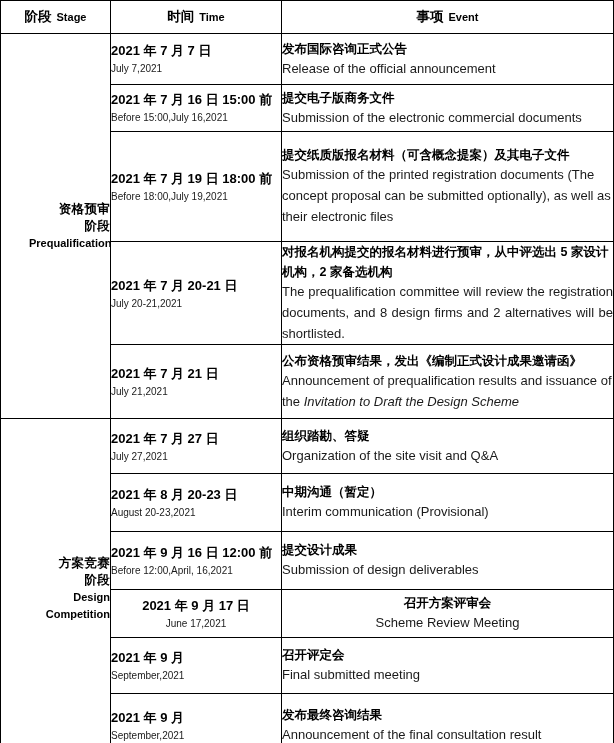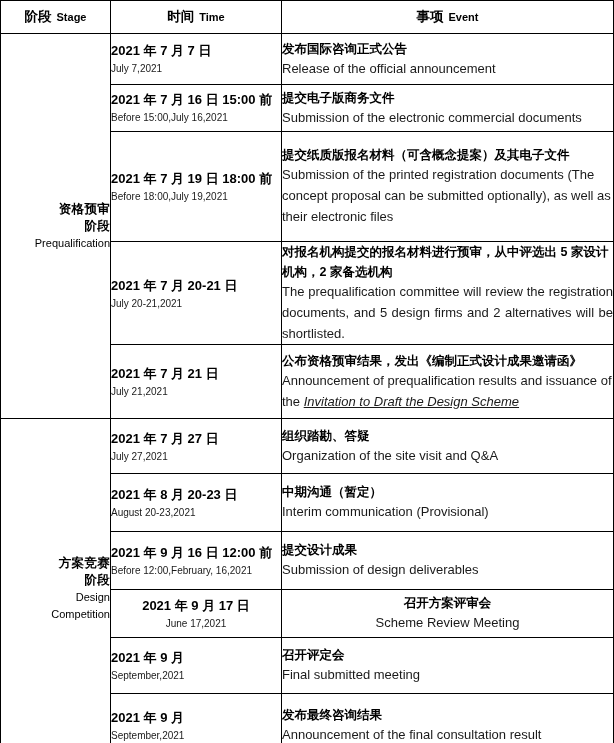--- a/index.html
+++ b/index.html
@@ -43,21 +43,21 @@
   }
   .stage-cell .cn{
     display:block;
     font-size:12.5px;
     font-weight:bold;
     letter-spacing:0.3px;
   }
   .stage-cell .en{
     display:block;
     font-size:11px;
-    font-weight:normal;
+    font-weight:bold;
     margin-top:1px;
     margin-left:28px;
   }
 
   
   .time-cell{
     padding:7px 0 7px 14px;
     line-height:1.62;
   }
   .time-cell .cn{
@@ -83,21 +83,21 @@
     font-size:12.5px;
     font-weight:bold;
   }
   .event-cell .en{
     display:block;
     font-size:13px;
     font-weight:normal;
     color:#1a1a1a;
   }
   .event-cell .en.just{text-align:justify;text-align-last:left;}
-  .event-cell .en i{font-style:italic;text-decoration:underline;}
+  .event-cell .en i{font-style:italic;}
 
   tr.r1 td{height:50px;}
   tr.r2 td{height:46px;}
   tr.r3 td{height:109px;}
   tr.r4 td{height:100px;}
   tr.r5 td{height:73px;}
   tr.r6 td{height:54px;}
   tr.r7 td{height:57px;}
   tr.r8 td{height:57px;}
   tr.r9 td{height:47px;text-align:center;}
@@ -166,21 +166,21 @@
       </td>
     </tr>
 
     <tr class="r4">
       <td class="time-cell">
         <span class="cn">2021 年 7 月 20-21 日</span>
         <span class="en">July 20-21,2021</span>
       </td>
       <td class="event-cell">
         <span class="cn just">对报名机构提交的报名材料进行预审，从中评选出 5 家设计机构，2 家备选机构</span>
-        <span class="en just">The prequalification committee will review the registration documents, and 5 design firms and 2 alternatives will be shortlisted.</span>
+        <span class="en just">The prequalification committee will review the registration documents, and 8 design firms and 2 alternatives will be shortlisted.</span>
       </td>
     </tr>
 
     <tr class="r5">
       <td class="time-cell">
         <span class="cn">2021 年 7 月 21 日</span>
         <span class="en">July 21,2021</span>
       </td>
       <td class="event-cell">
         <span class="cn">公布资格预审结果，发出《编制正式设计成果邀请函》</span>
@@ -212,21 +212,21 @@
       </td>
       <td class="event-cell">
         <span class="cn">中期沟通（暂定）</span>
         <span class="en">Interim communication (Provisional)</span>
       </td>
     </tr>
 
     <tr class="r8">
       <td class="time-cell">
         <span class="cn">2021 年 9 月 16 日 12:00 前</span>
-        <span class="en">Before 12:00,February, 16,2021</span>
+        <span class="en">Before 12:00,April, 16,2021</span>
       </td>
       <td class="event-cell">
         <span class="cn">提交设计成果</span>
         <span class="en">Submission of design deliverables</span>
       </td>
     </tr>
 
     <tr class="r9">
       <td class="time-cell">
         <span class="cn">2021 年 9 月 17 日</span>

